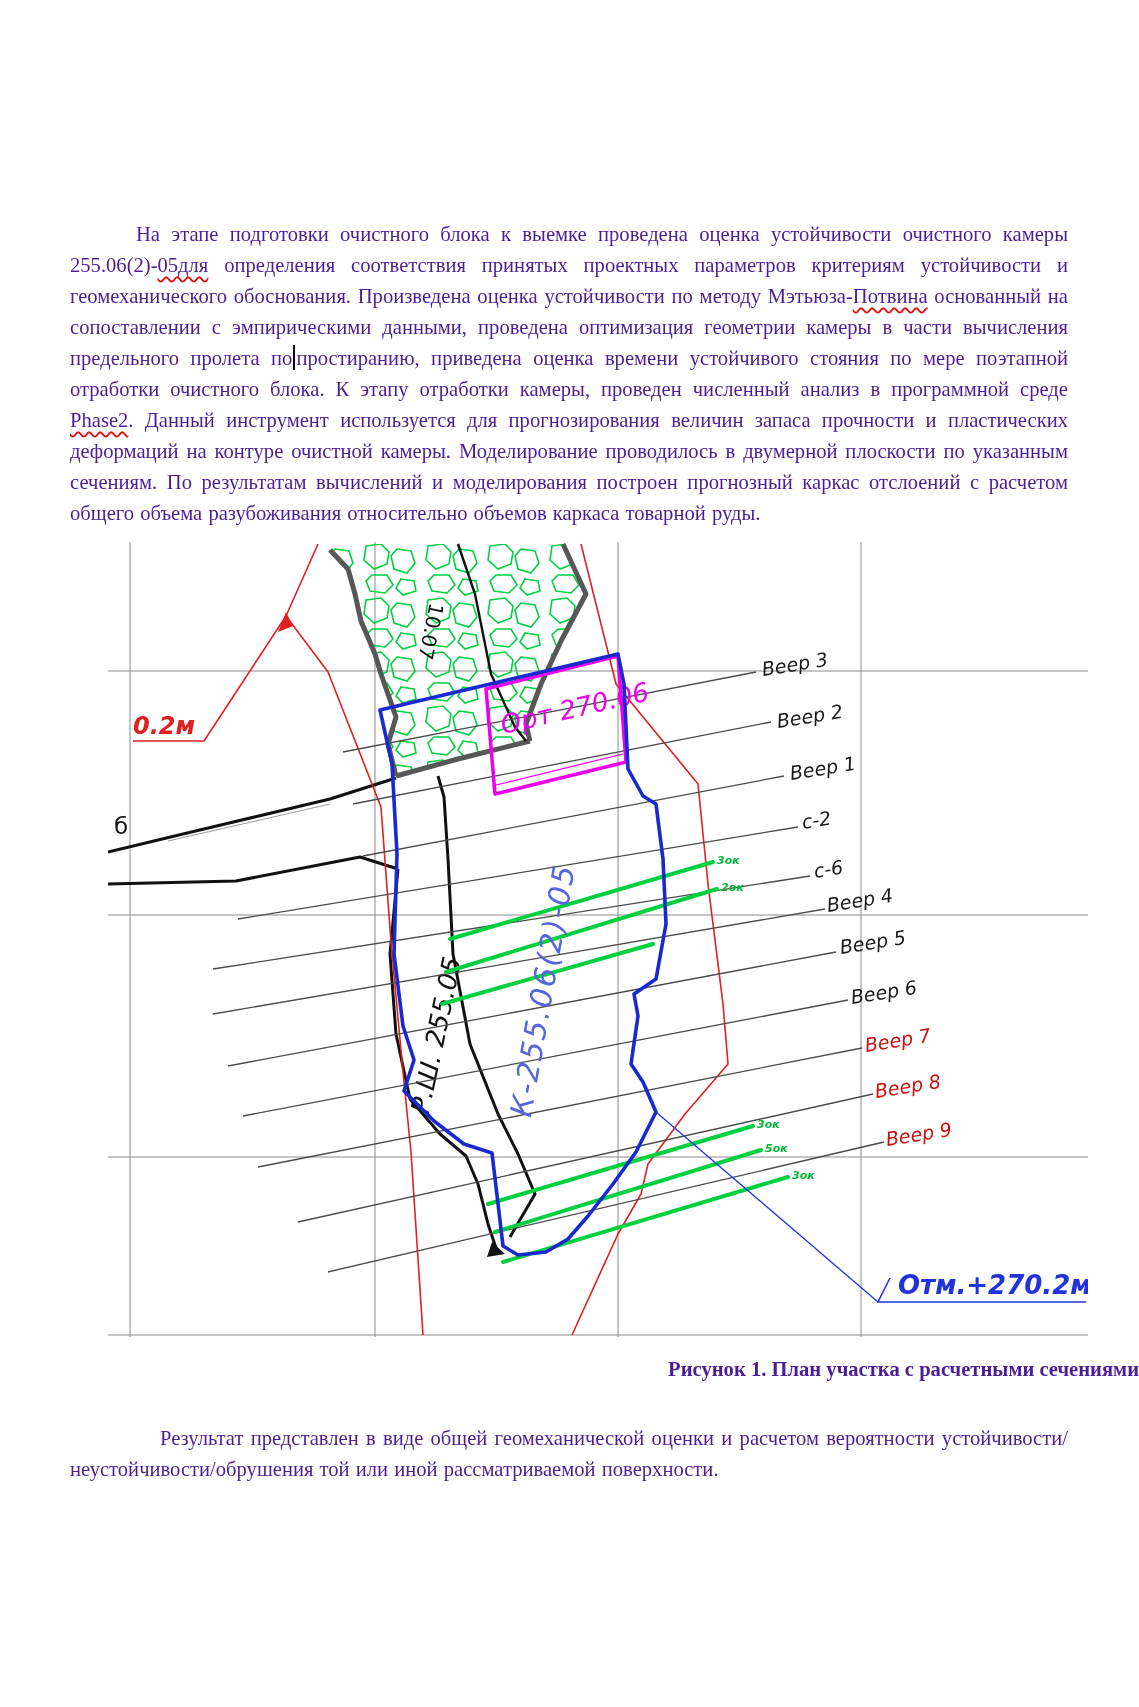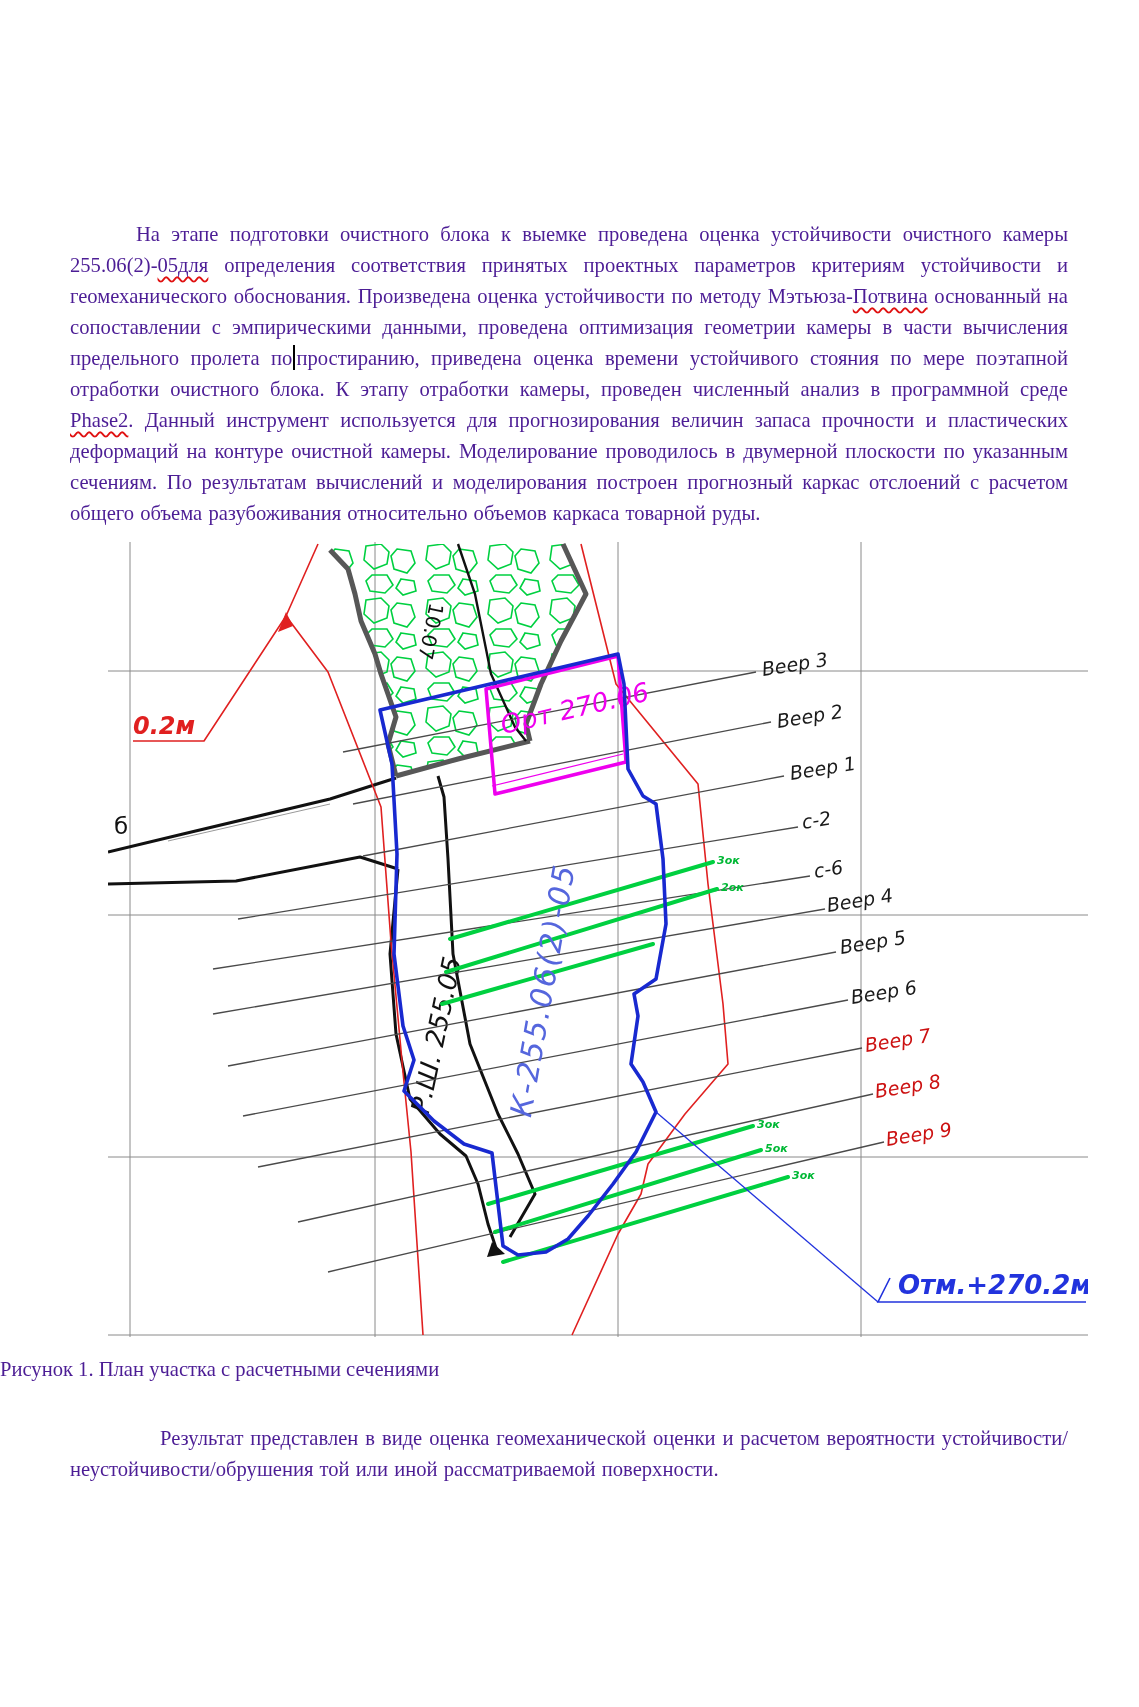--- a/index.html
+++ b/index.html
@@ -10,21 +10,21 @@
   }
   .para {
     position:absolute; left:70px; width:998px;
     font-size:20.6px; line-height:31px; text-align:justify;
     word-spacing:1px;
   }
   #para1 { top:198px; text-indent:66px; }
   #para2 { top:1402px; text-indent:90px; }
   .caption {
     position:absolute; top:1358px; left:0; width:100%;
-    text-align:left; font-size:20.6px;
+    text-align:right; font-size:20.6px;font-weight:bold;
   }
   .spell {
     text-decoration: underline wavy #e01010;
     text-decoration-thickness:1.6px;
     text-underline-offset:4px;
     text-decoration-skip-ink:none;
   }
   .caret {
     display:inline-block; width:2px; height:25px; background:#000;
     vertical-align:-5px; margin:0 1px;
@@ -154,15 +154,15 @@
       <g stroke="#2233dd" fill="none">
         <path d="M548,570 L770,760" stroke-width="1.3"></path>
         <path d="M782,736 L770,760 L978,760" stroke-width="1.6"></path>
       </g>
       <text x="790" y="752" font-size="26" font-weight="bold" class="cadlab" fill="#2233dd">Отм.+270.2м</text>
     </svg>
   </div>
 
   <div class="caption">Рисунок 1. План участка с расчетными сечениями</div>
 
-  <p class="para" id="para2">Результат представлен в виде оценка геомеханической оценки и расчетом вероятности устойчивости/неустойчивости/обрушения той или иной рассматриваемой поверхности.</p>
+  <p class="para" id="para2">Результат представлен в виде общей геомеханической оценки и расчетом вероятности устойчивости/неустойчивости/обрушения той или иной рассматриваемой поверхности.</p>
 
 </div>
 
 </body></html>

